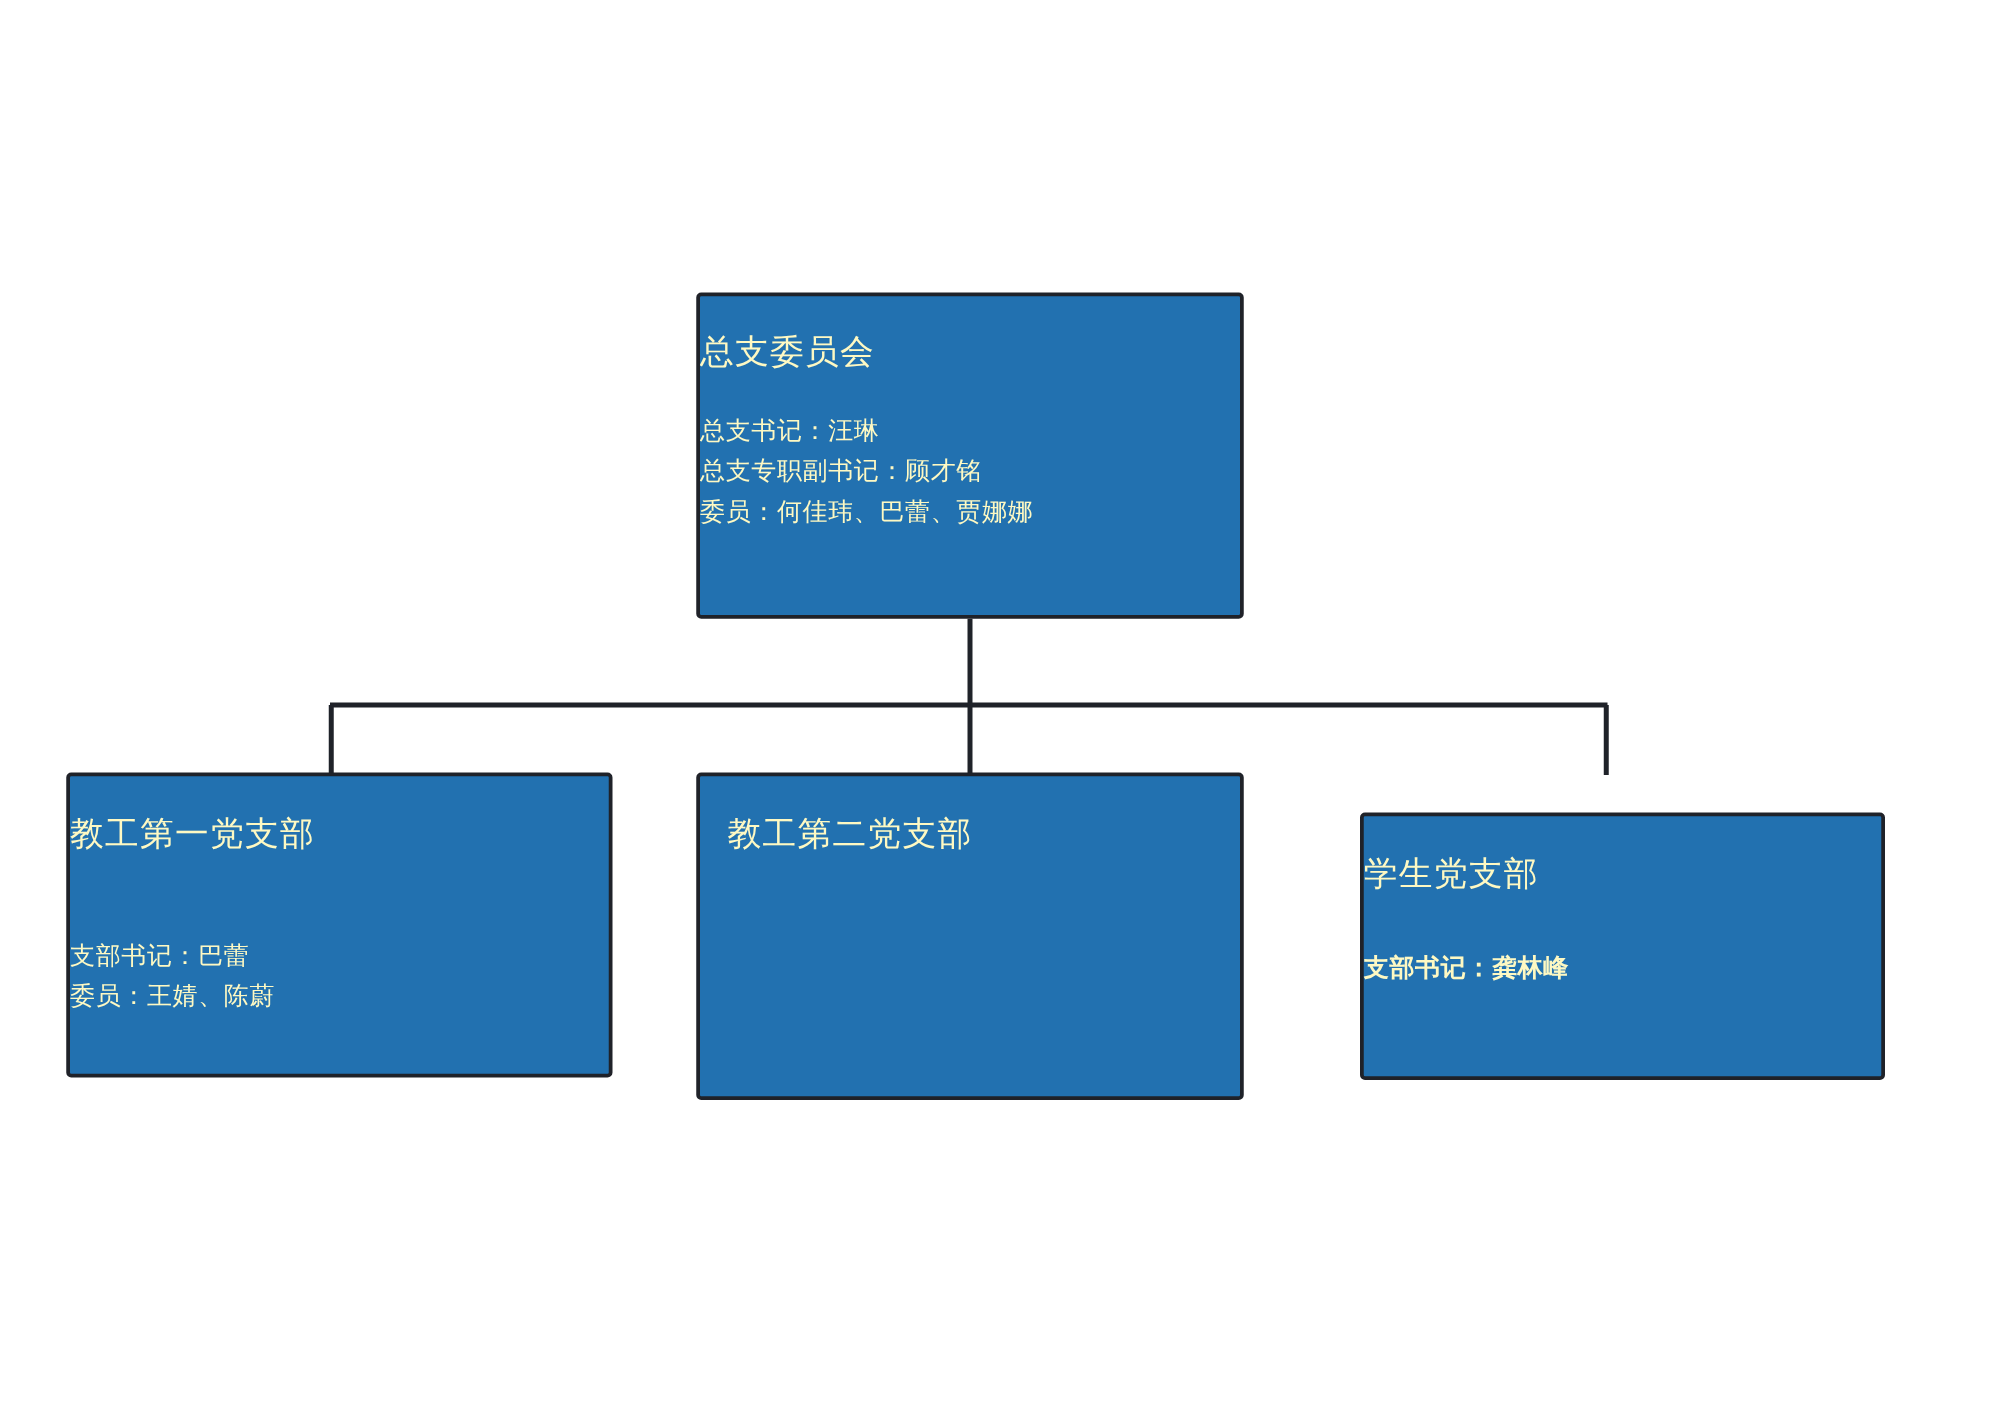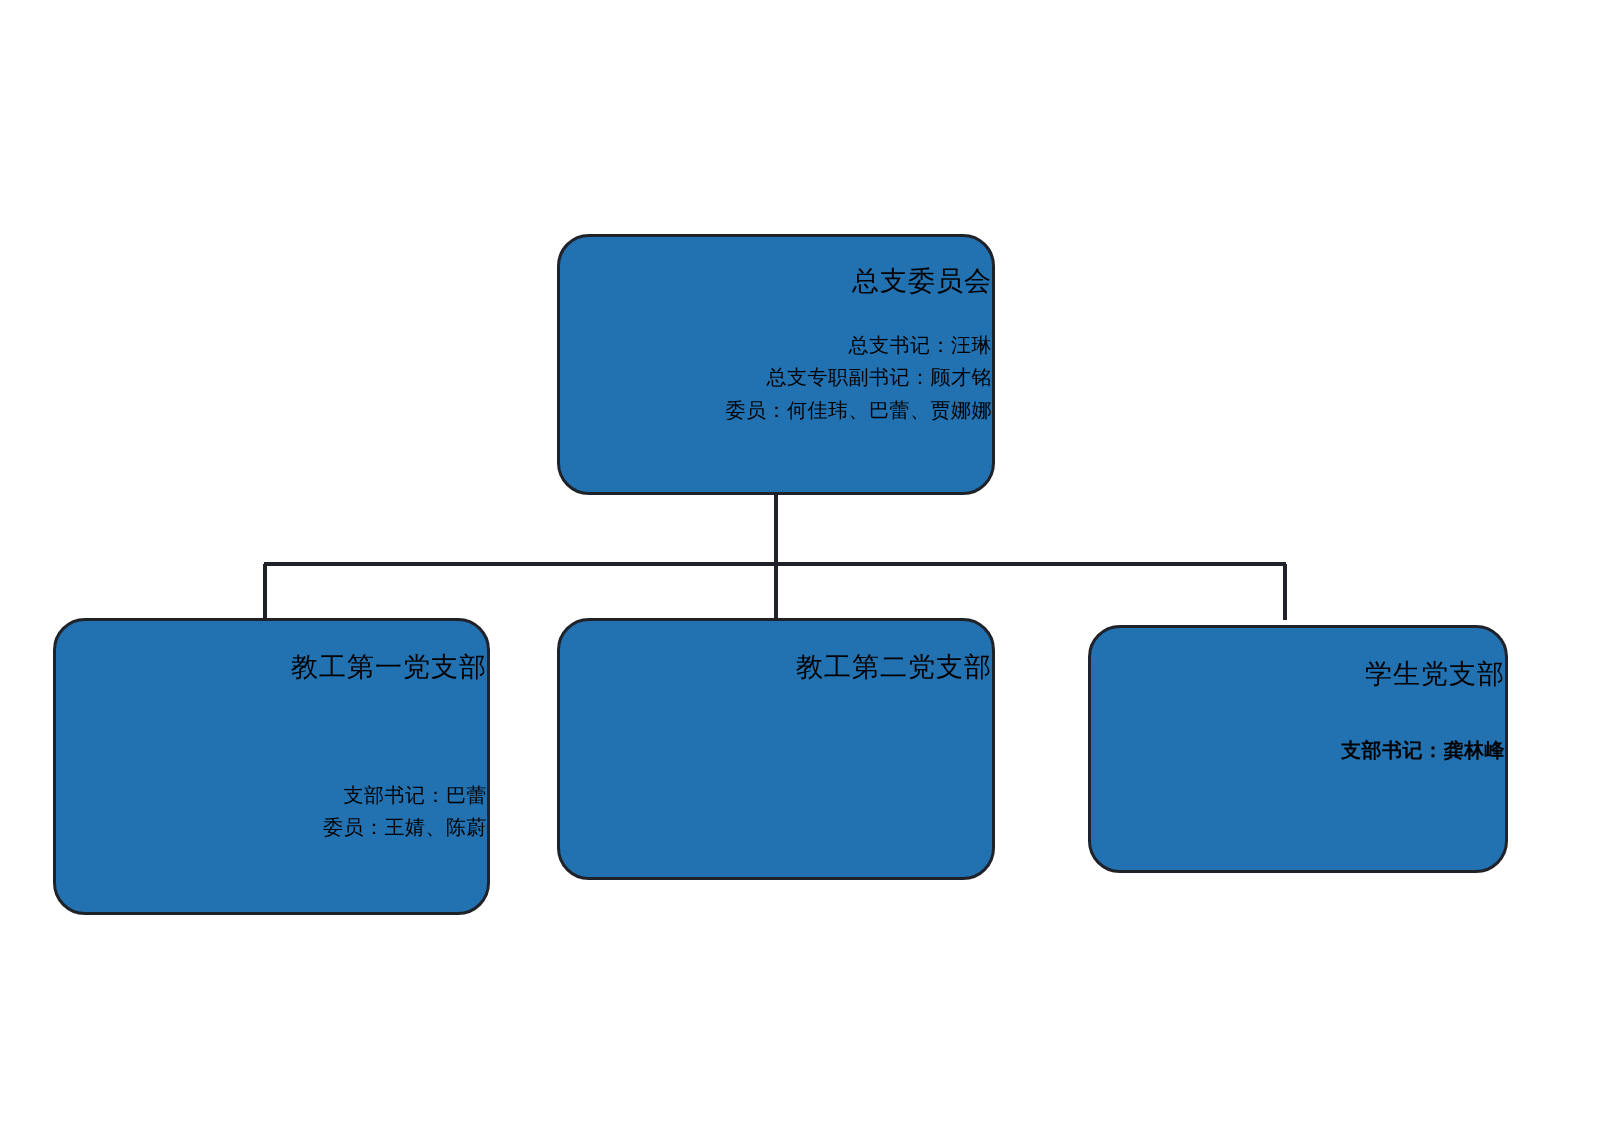--- a/index.html
+++ b/index.html
@@ -26,52 +26,52 @@
     width: 1600px;
     height: 1134px;
     pointer-events: none;
   }
   
   .org-node {
     position: absolute;
     box-sizing: border-box;
     background: #2271B0;
     border: 3px solid #1f2229;
-    border-radius: 32px;
-    color: #000000;
-    text-align: right;
+    border-radius: 4px;
+    color: #fef9c3;
+    text-align: left;
     display: flex;
     flex-direction: column;
     align-items: center;
     overflow: hidden;
   }
   .org-node.root {
     left: 557px;
     top: 234px;
     width: 438px;
     height: 261px;
   }
   .org-node.child-1 {
     left: 53px;
     top: 618px;
     width: 437px;
-    height: 297px;
-    gap: 30px;
+    height: 244px;
   }
   .org-node.child-2 {
     left: 557px;
     top: 618px;
     width: 438px;
     height: 262px;
+    padding-left: 22px;
   }
   .org-node.child-3 {
     left: 1088px;
-    top: 625px;
+    top: 650px;
     width: 420px;
-    height: 248px;
+    height: 214px;
   }
   .node-title {
     font-size: 27px;
     line-height: 1.25;
     font-weight: 400;
     letter-spacing: 1px;
     width: 100%;
   }
   .org-node.root .node-title { margin-top: 28px; }
   .org-node.child-1 .node-title,

